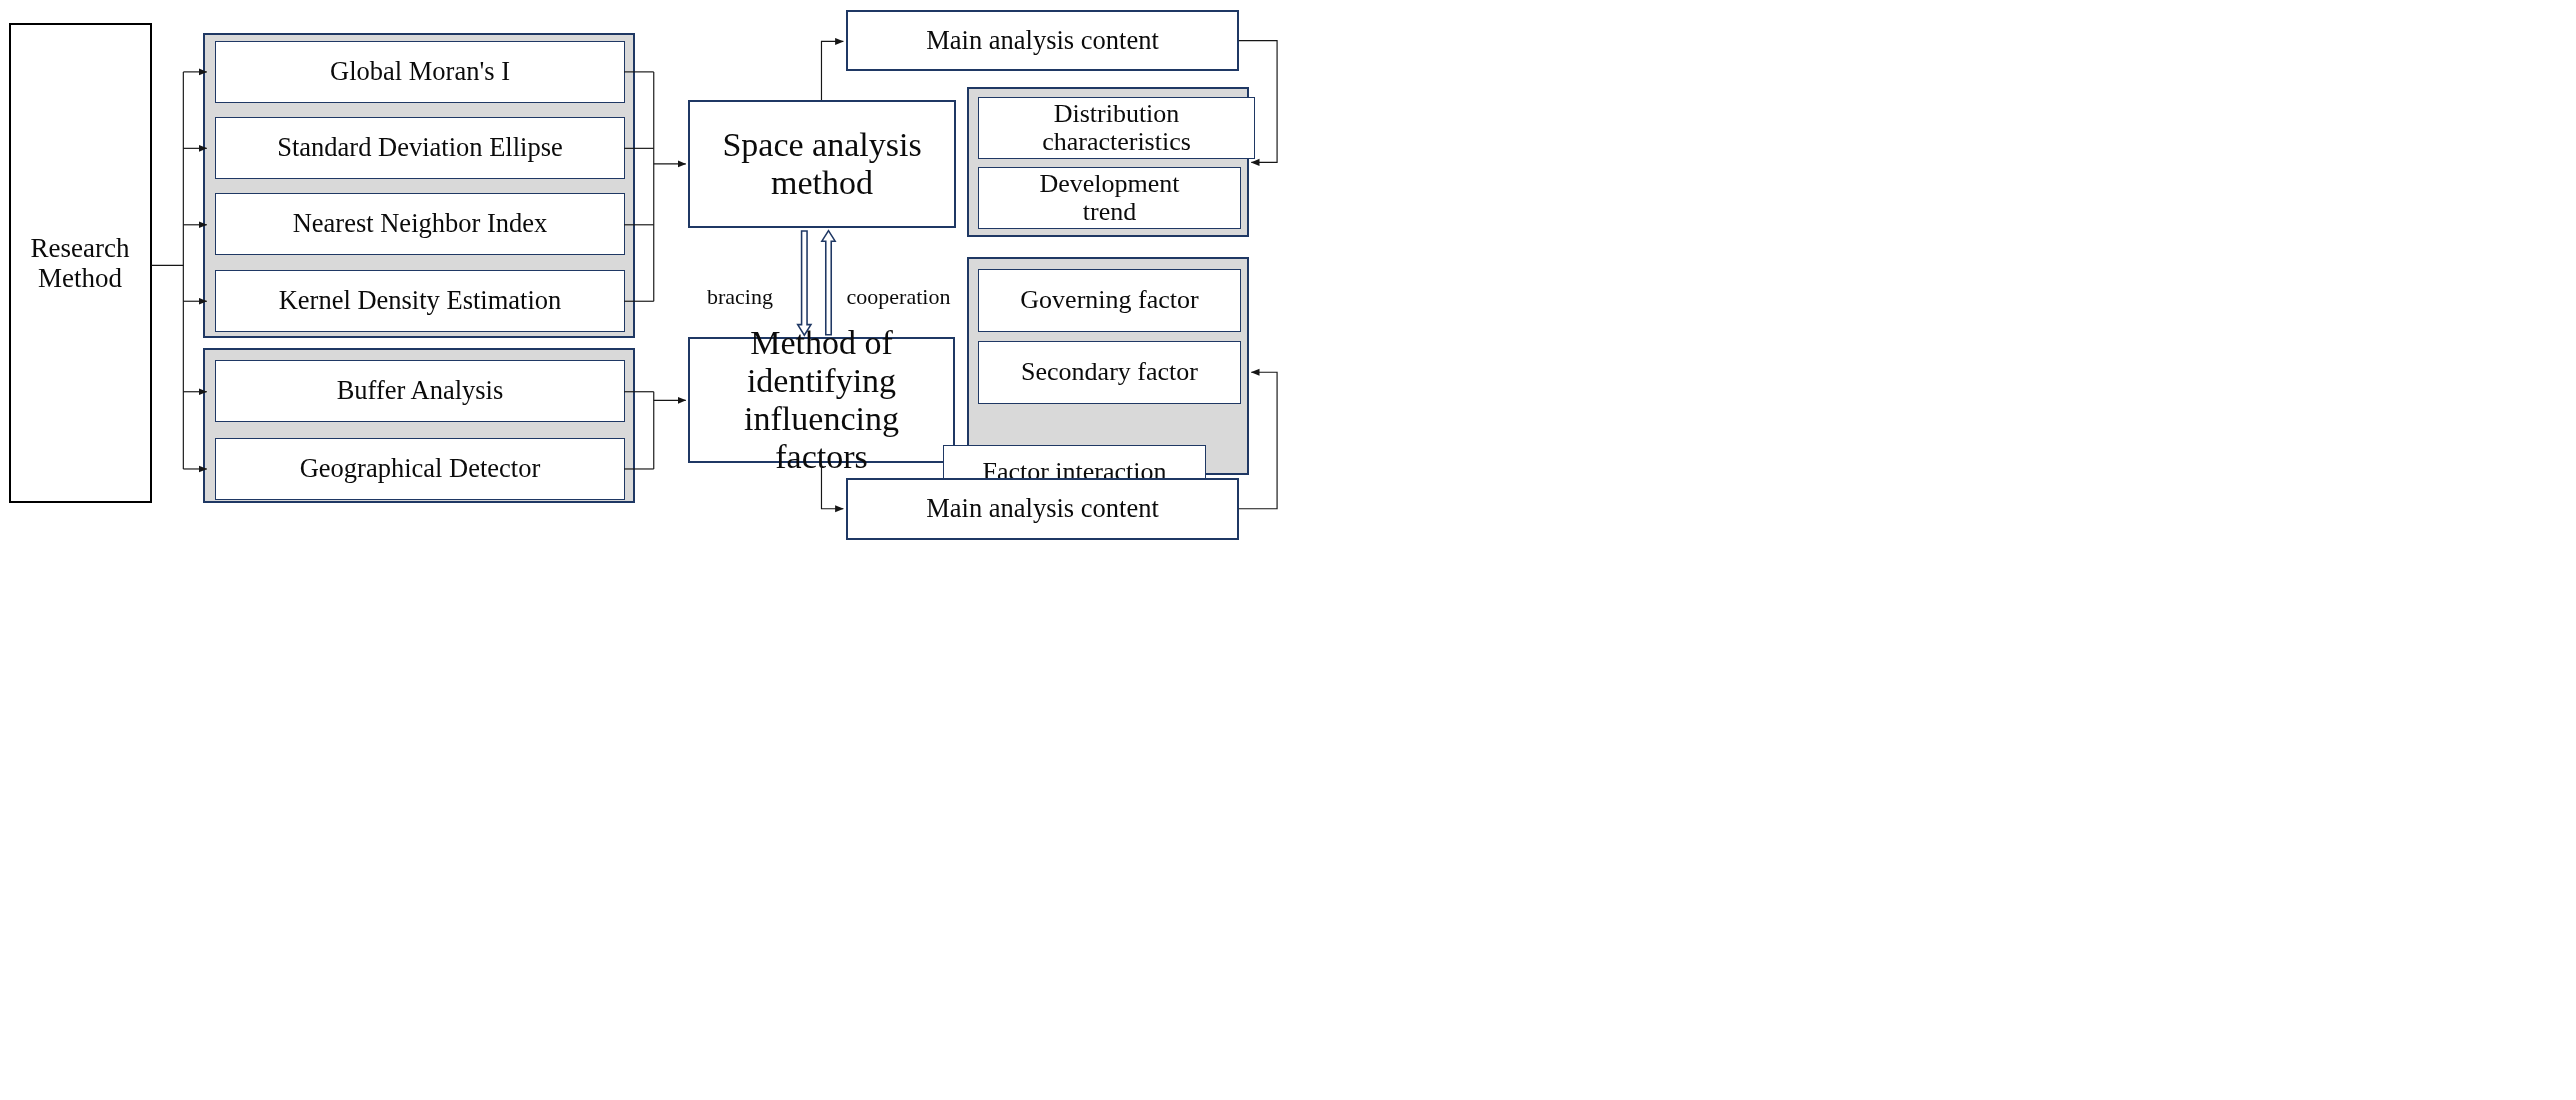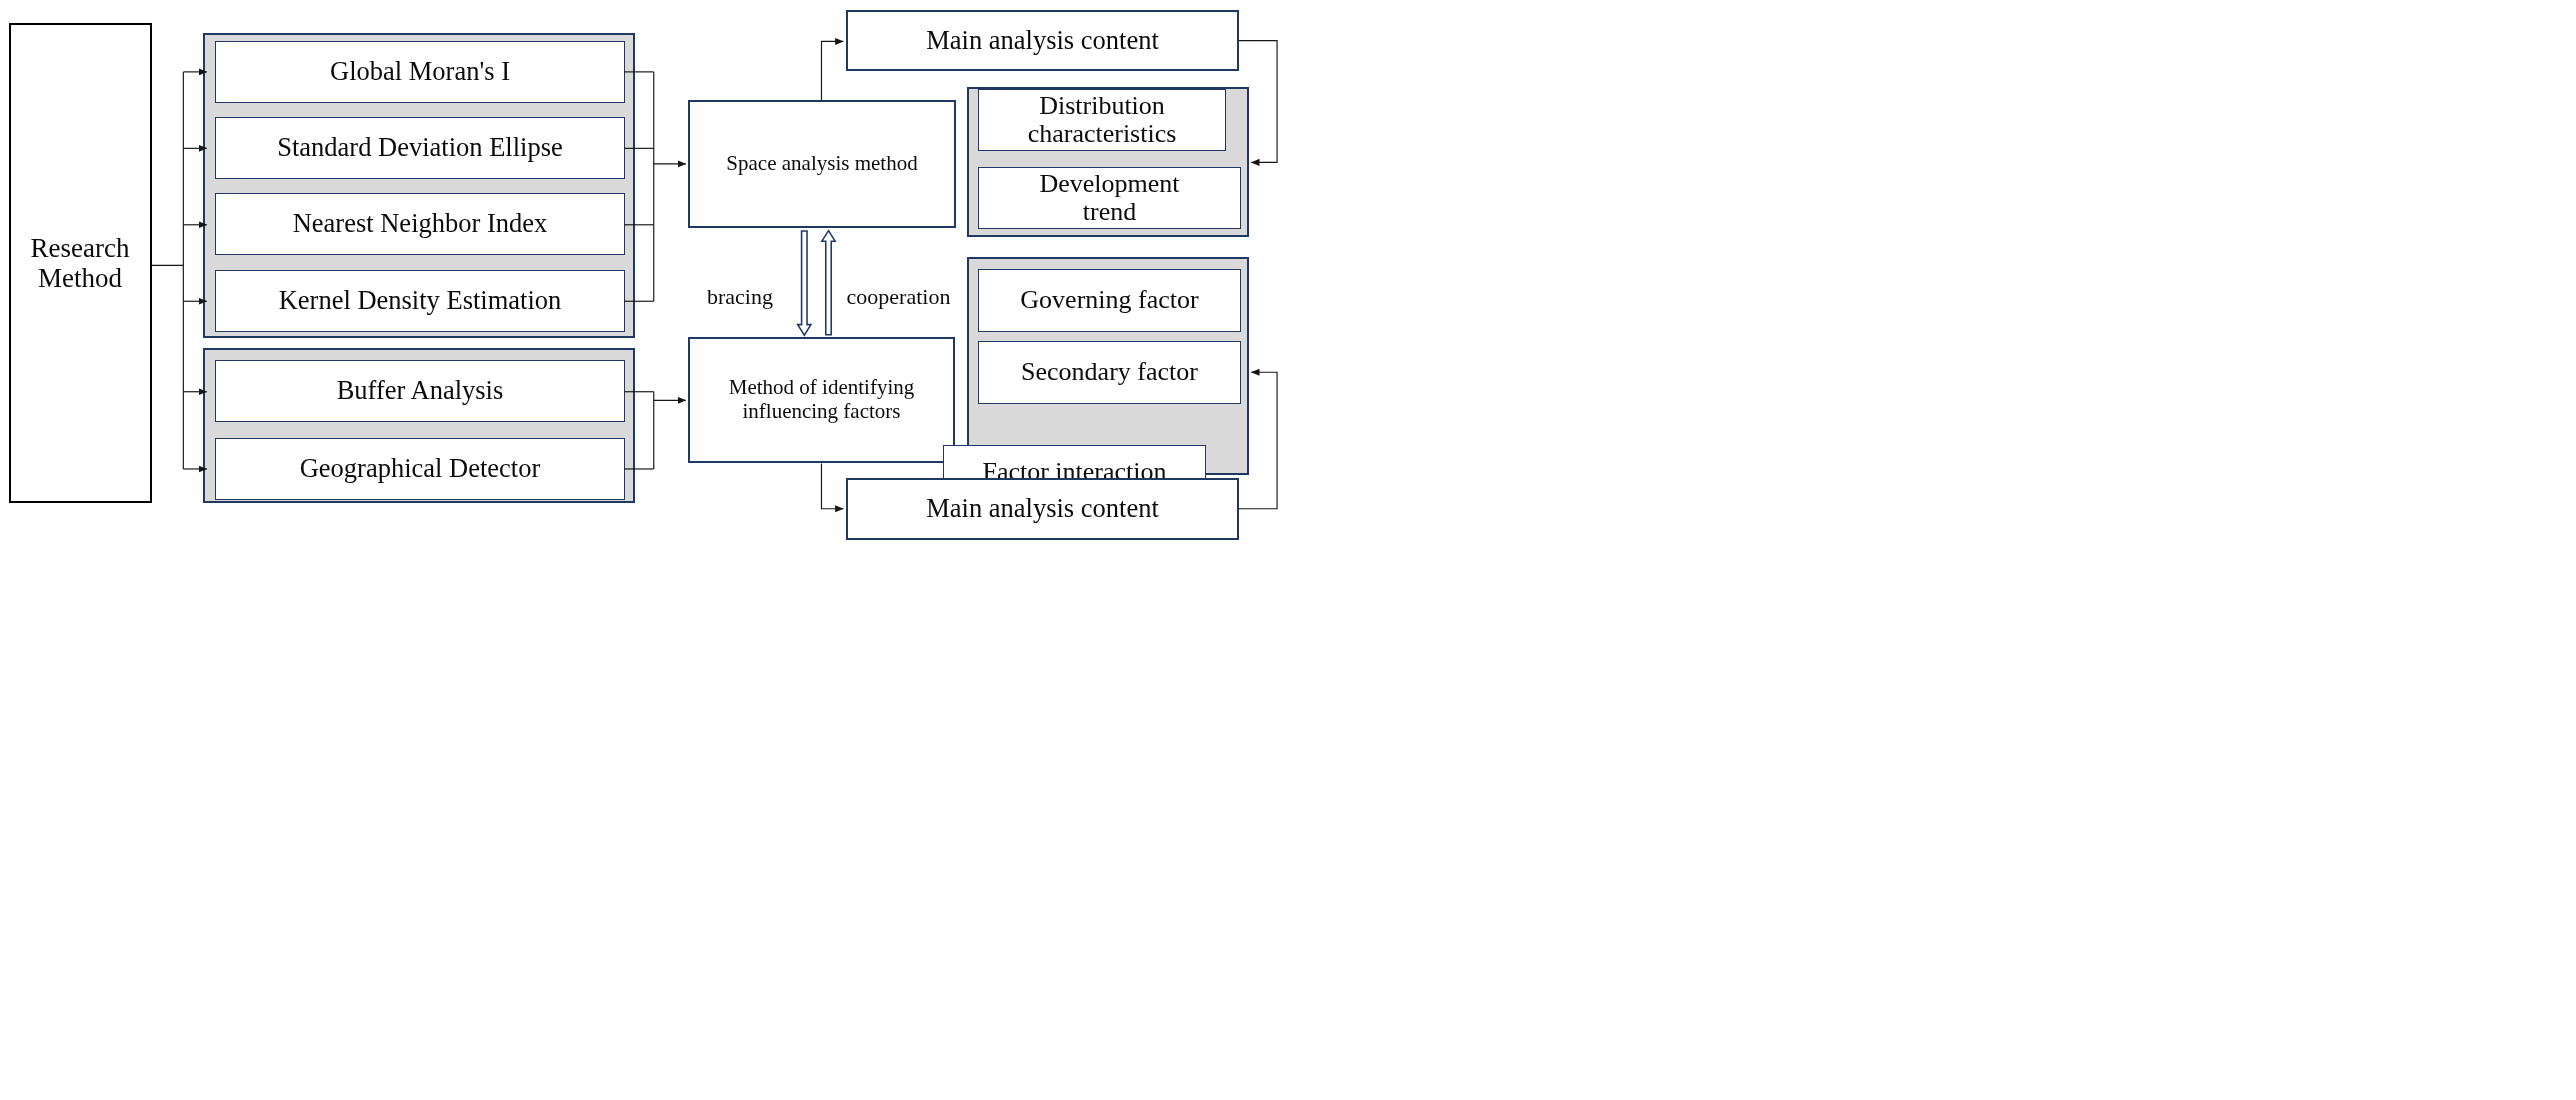--- a/index.html
+++ b/index.html
@@ -34,21 +34,21 @@
     background:var(--gray);
     border:2px solid var(--navy);
     box-sizing:border-box;
   }
   .method-box{
     border:1.6px solid var(--navy);
     font-size:26.5px;
   }
   .hub-box{
     border:2.3px solid var(--navy);
-    font-size:21px;
+    font-size:34px;
   }
   .out-box{
     border:2.3px solid var(--navy);
     font-size:26.5px;
   }
   .sub-box{
     border:1.6px solid var(--navy);
     font-size:26px;
     line-height:1.08;
   }
@@ -113,21 +113,21 @@
   </div>
 
   <div class="edge-label" style="left:687px;top:286px;width:106px;">bracing</div>
   <div class="edge-label" style="left:839px;top:286px;width:119px;">cooperation</div>
 
   <div class="box out-box" style="left:846px;top:10px;width:393px;height:61px;">
     <span>Main analysis content</span>
   </div>
 
   <div class="group" style="left:967px;top:87px;width:282px;height:150px;"></div>
-  <div class="box sub-box" style="left:978px;top:89px;width:248px;height:62px;padding:0 23.4px;">
+  <div class="box sub-box" style="left:978px;top:97px;width:277px;height:62px;padding:0 23.4px;">
     <span>Distribution characteristics</span>
   </div>
   <div class="box sub-box" style="left:978px;top:167px;width:263px;height:62px;padding:0 47px;justify-content:center;">
     <span>Development trend</span>
   </div>
 
   <div class="group" style="left:967px;top:257px;width:282px;height:218px;"></div>
   <div class="box sub-box" style="left:978px;top:269px;width:263px;height:63px;">
     <span>Governing factor</span>
   </div>

